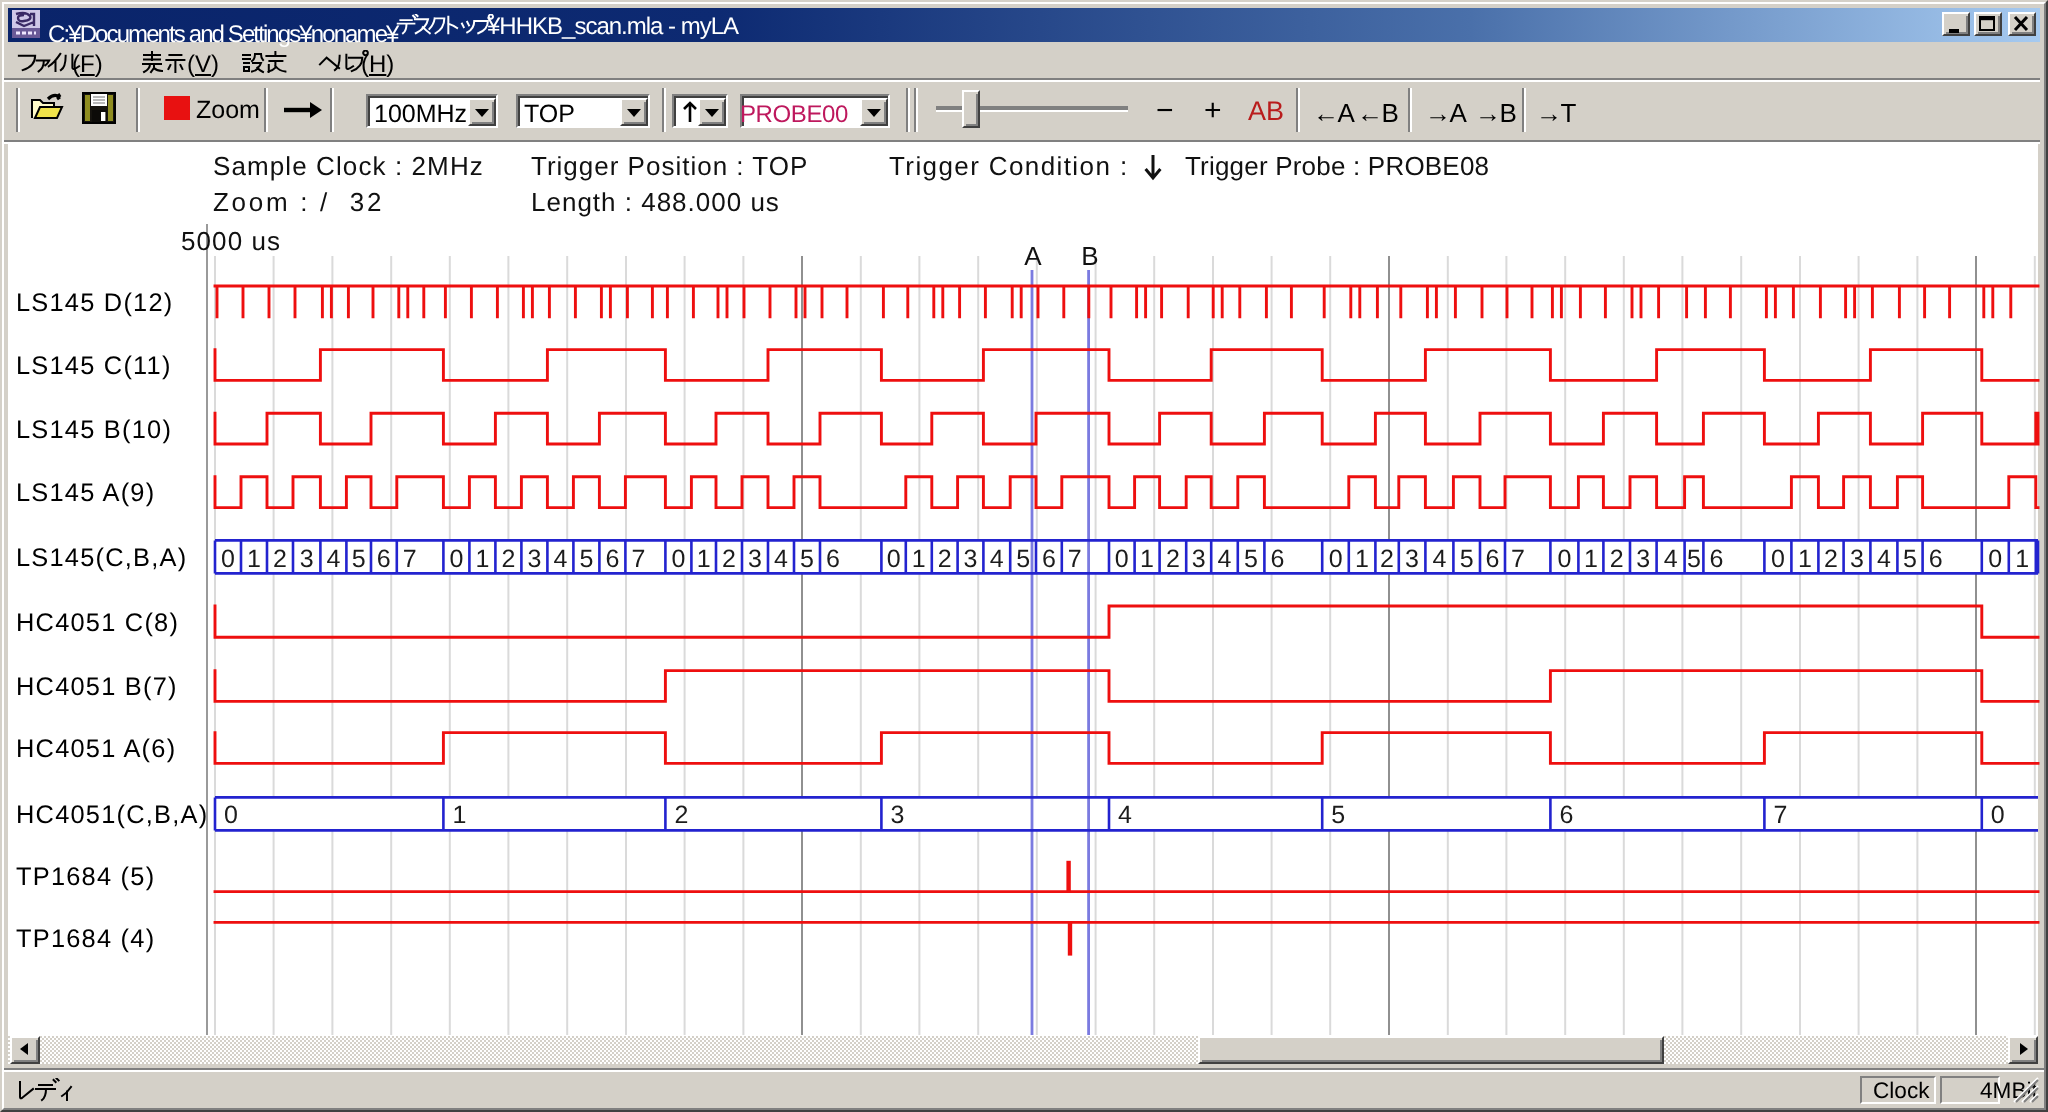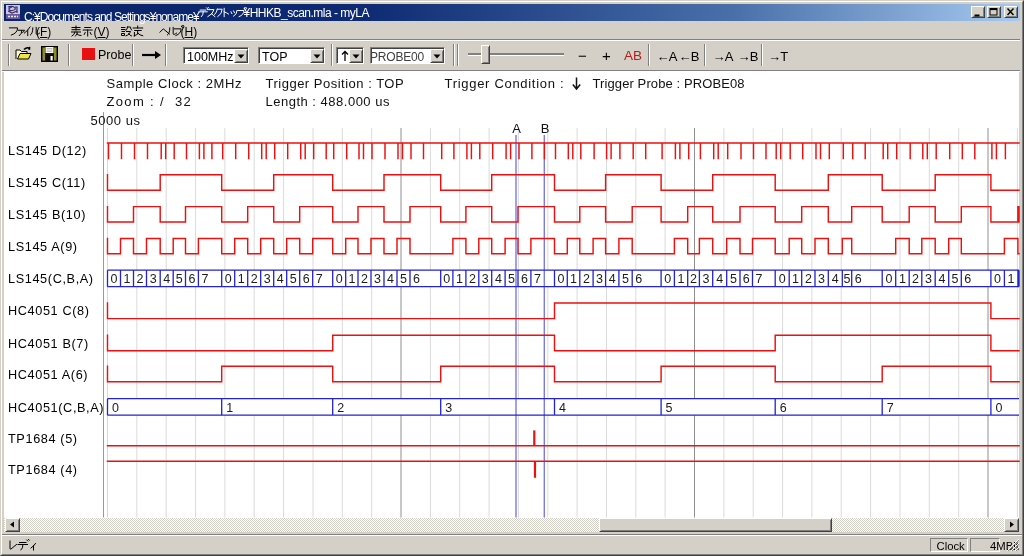--- a/index.html
+++ b/index.html
@@ -102,21 +102,21 @@
 <rect x="0.5" y="0.5" width="16" height="15" fill="#15130e" stroke="#000"></rect>
 <rect x="1.5" y="1.5" width="2.5" height="13" fill="#8f8d20"></rect>
 <rect x="13" y="1.5" width="2.5" height="13" fill="#8f8d20"></rect>
 <rect x="4.5" y="1" width="8" height="6" fill="#fff"></rect>
 <path d="M5.5 2.5 h6 M5.5 4 h6 M5.5 5.5 h6" stroke="#b9b9b9" stroke-width="0.9"></path>
 <rect x="5" y="9" width="7.5" height="6" fill="#0c0b08"></rect>
 <rect x="9.5" y="10" width="2.2" height="4.5" fill="#fff"></rect>
 </svg>
 <div class="abs etchv" style="left:68px;top:44px;height:22px"></div>
 <div class="abs" style="left:82px;top:47.5px;width:12.5px;height:12.5px;background:#e81111"></div>
-<div class="abs" style="left:98px;top:48px;font-size:12.5px;color:#000">Probe</div>
+<div class="abs" style="left:98px;top:48px;font-size:12.5px;color:#000">Zoom</div>
 <div class="abs etchv" style="left:131.5px;top:44px;height:22px"></div>
 <svg class="abs" style="left:141px;top:50px" width="22" height="10" viewBox="0 0 22 10">
     <path d="M1 5 L15 5" stroke="#000" stroke-width="2.2"></path>
     <path d="M14 1 L20 5 L14 9 Z" fill="#000"></path>
   </svg>
 <div class="abs etchv" style="left:165px;top:44px;height:22px"></div>
 <div class="abs sunk" style="left:183px;top:47px;width:66px;height:17px"></div>
 <div class="abs" style="left:187px;top:49.5px;font-size:12.5px;color:#000">100MHz</div>
 <div class="abs raised" style="left:233.5px;top:48.5px;width:14px;height:14px"></div>
 <svg class="abs" style="left:236.5px;top:53.5px" width="8" height="5" viewBox="0 0 8 5">
@@ -132,21 +132,21 @@
 <div class="abs sunk" style="left:336px;top:47px;width:28px;height:17px"></div>
 <div class="abs" style="left:341px;top:49.5px;font-size:12.5px;color:#000"></div>
 <div class="abs raised" style="left:348.5px;top:48.5px;width:14px;height:14px"></div>
 <svg class="abs" style="left:351.5px;top:53.5px" width="8" height="5" viewBox="0 0 8 5">
     <path d="M0.5 0.5 L7.5 0.5 L4 4.5 Z" fill="#000"></path>
   </svg>
 <svg class="abs" style="left:341px;top:49.5px" width="8" height="12" viewBox="0 0 8 12">
     <path d="M4 1.5 V11 M1 4.5 L4 1.5 L7 4.5" stroke="#000" stroke-width="1.3" fill="none"></path>
   </svg>
 <div class="abs sunk" style="left:370px;top:47px;width:75px;height:17px"></div>
-<div class="abs" style="left:370px;top:49.5px;font-size:12.5px;color:#404040"><span style="font-size:12px;letter-spacing:-0.2px">PROBE00</span></div>
+<div class="abs" style="left:370px;top:49.5px;font-size:12.5px;color:#be185d"><span style="font-size:12px;letter-spacing:-0.2px">PROBE00</span></div>
 <div class="abs raised" style="left:429.5px;top:48.5px;width:14px;height:14px"></div>
 <svg class="abs" style="left:432.5px;top:53.5px" width="8" height="5" viewBox="0 0 8 5">
     <path d="M0.5 0.5 L7.5 0.5 L4 4.5 Z" fill="#000"></path>
   </svg>
 <div class="abs etchv" style="left:452.5px;top:44px;height:22px"></div>
 <div class="abs etchv" style="left:457px;top:44px;height:22px"></div>
 <div class="abs" style="left:468px;top:52.5px;width:96px;height:3px;border-top:2px solid #808080;border-bottom:1px solid #fff"></div>
 <div class="abs raised" style="left:480.5px;top:44.5px;width:9px;height:19px"></div>
 <div class="abs" style="left:578px;top:46.5px;font-size:15px;color:#000;letter-spacing:0px">−</div>
 <div class="abs" style="left:602px;top:46.5px;font-size:15px;color:#000;letter-spacing:0px">+</div>

